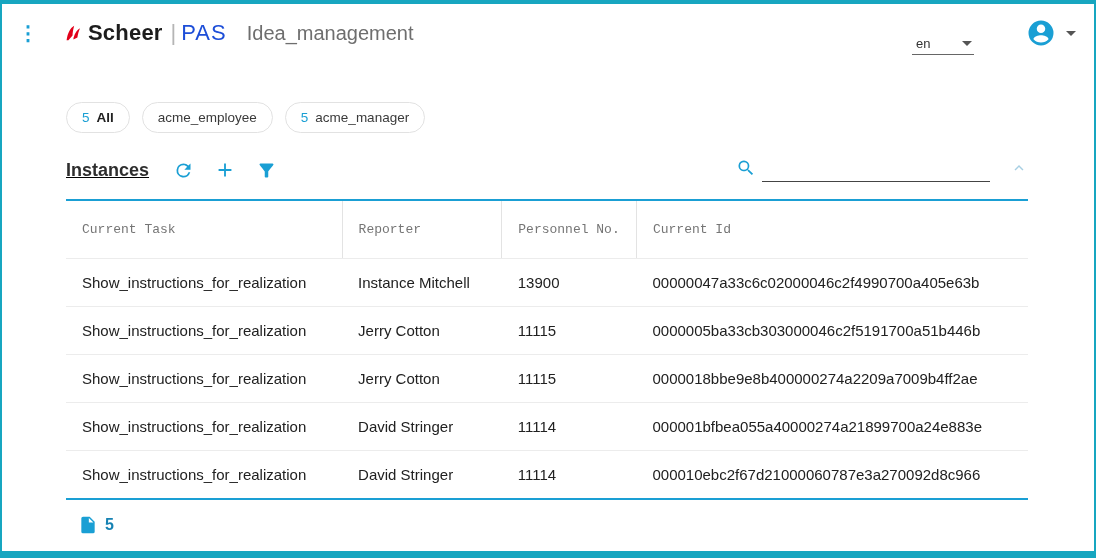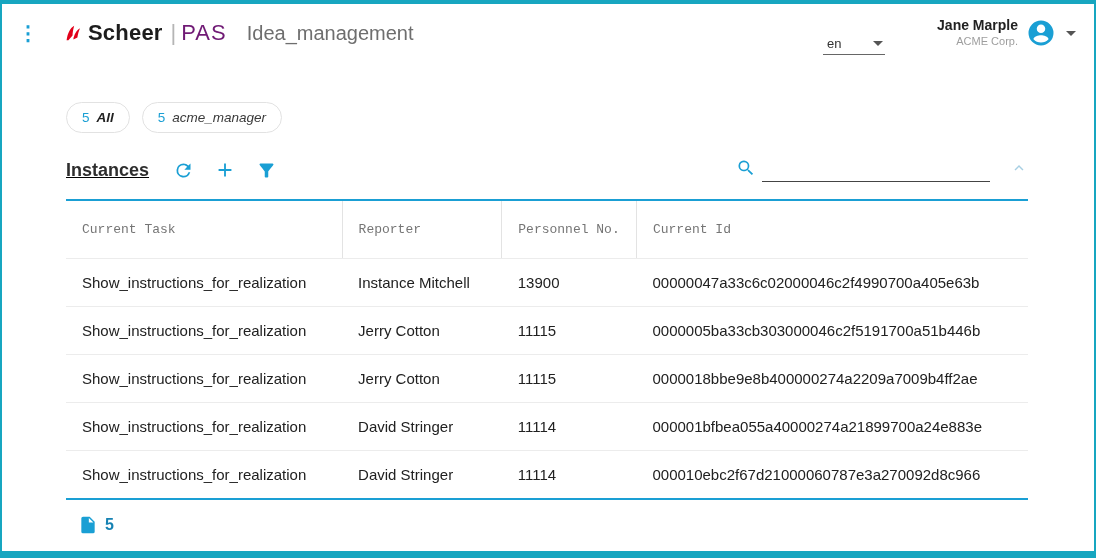--- a/index.html
+++ b/index.html
@@ -33,21 +33,21 @@
     font-weight: 700;
     margin-right: 24px;
     cursor: pointer;
     line-height: 1;
     letter-spacing: 0;
   }
   .brand { display: flex; align-items: baseline; gap: 4px; }
   .brand-mark { align-self: center; width: 22px; height: 22px; }
   .brand-name { font-size: 22px; font-weight: 700; color: #1d1d1d; letter-spacing: 0.2px; }
   .brand-divider { color: #b5b5b5; font-size: 22px; font-weight: 300; margin: 0 1px 0 4px; }
-  .brand-suffix { font-size: 22px; font-weight: 400; color: #701a75; letter-spacing: 1px; }
+  .brand-suffix { font-size: 22px; font-weight: 400; color: #1d4ed8; letter-spacing: 1px; }
   .app-title { font-size: 20px; color: #6e6e6e; margin-left: 20px; font-weight: 400; }
   .header-spacer { flex: 1; }
   .language-select {
     display: flex; align-items: center; justify-content: space-between;
     width: 62px; border-bottom: 1px solid #666;
     padding: 2px 2px 3px 4px; margin-right: 52px; cursor: pointer; margin-top: 22px;
   }
   .language-value { font-size: 13px; color: #333; }
   .caret-down { width: 0; height: 0; border-left: 5px solid transparent; border-right: 5px solid transparent; border-top: 5px solid #555; }
   .user-block { display: flex; align-items: center; gap: 8px; }
@@ -62,21 +62,21 @@
     padding-left: 64px; margin-top: 40px;
   }
   .chip {
     display: inline-flex; align-items: center; gap: 7px;
     height: 31px; padding: 0 15px;
     border: 1px solid #e2e2e2; border-radius: 16px;
     background: #fff; cursor: pointer; font-size: 13.5px;
   }
   .chip-count { color: #1a9fd4; font-weight: 400; }
   .chip-count:empty { display: none; }
-  .chip-label { color: #3a3a3a; font-weight: 400; font-style: italic; }
+  .chip-label { color: #3a3a3a; font-weight: 400; }
   .chip-primary .chip-label { font-weight: 700; color: #212121; }
   
   .toolbar {
     display: flex; align-items: center;
     margin: 22px 66px 0 64px; height: 30px; text-decoration: underline;
   }
   .section-title { font-size: 18px; font-weight: 700; color: #2e2e2e; margin-right: 24px; }
   .tool-icon { cursor: pointer; margin-right: 20px; display: flex; align-items: center; }
   .tool-icon svg { fill: #1a9fd4; }
   .search-group { margin-left: auto; display: flex; align-items: flex-end; }
@@ -138,37 +138,37 @@
     <div class="app-title">Idea_management</div>
 
     <div class="header-spacer"></div>
 
     <div class="language-select">
       <span class="language-value">en</span>
       <span class="caret-down"></span>
     </div>
 
     <div class="user-block">
-      <div class="user-text">
-        <div class="user-name">Jane Marple</div>
-        <div class="user-company">ACME Corp.</div>
-      </div>
       <span class="avatar-icon">
         <svg viewBox="0 0 24 24" width="30" height="30">
           <path fill="#1a9fd4" d="M12 2a10 10 0 1 0 10 10A10 10 0 0 0 12 2zm0 3.2a3.4 3.4 0 1 1-3.4 3.4A3.4 3.4 0 0 1 12 5.2zm0 14.3a8.2 8.2 0 0 1-6-2.6c0-2 4-3.1 6-3.1s6 1.1 6 3.1a8.2 8.2 0 0 1-6 2.6z"></path>
         </svg>
       </span>
       <span class="caret-down user-caret"></span>
     </div>
   </div>
 
   <div class="chips-row">
     <div class="chip chip-primary">
       <span class="chip-count">5</span>
       <span class="chip-label">All</span>
+    </div>
+    <div class="chip">
+
+      <span class="chip-label">acme_employee</span>
     </div>
     <div class="chip">
       <span class="chip-count">5</span>
       <span class="chip-label">acme_manager</span>
     </div>
   </div>
 
   <div class="toolbar">
     <div class="section-title">Instances</div>
 

